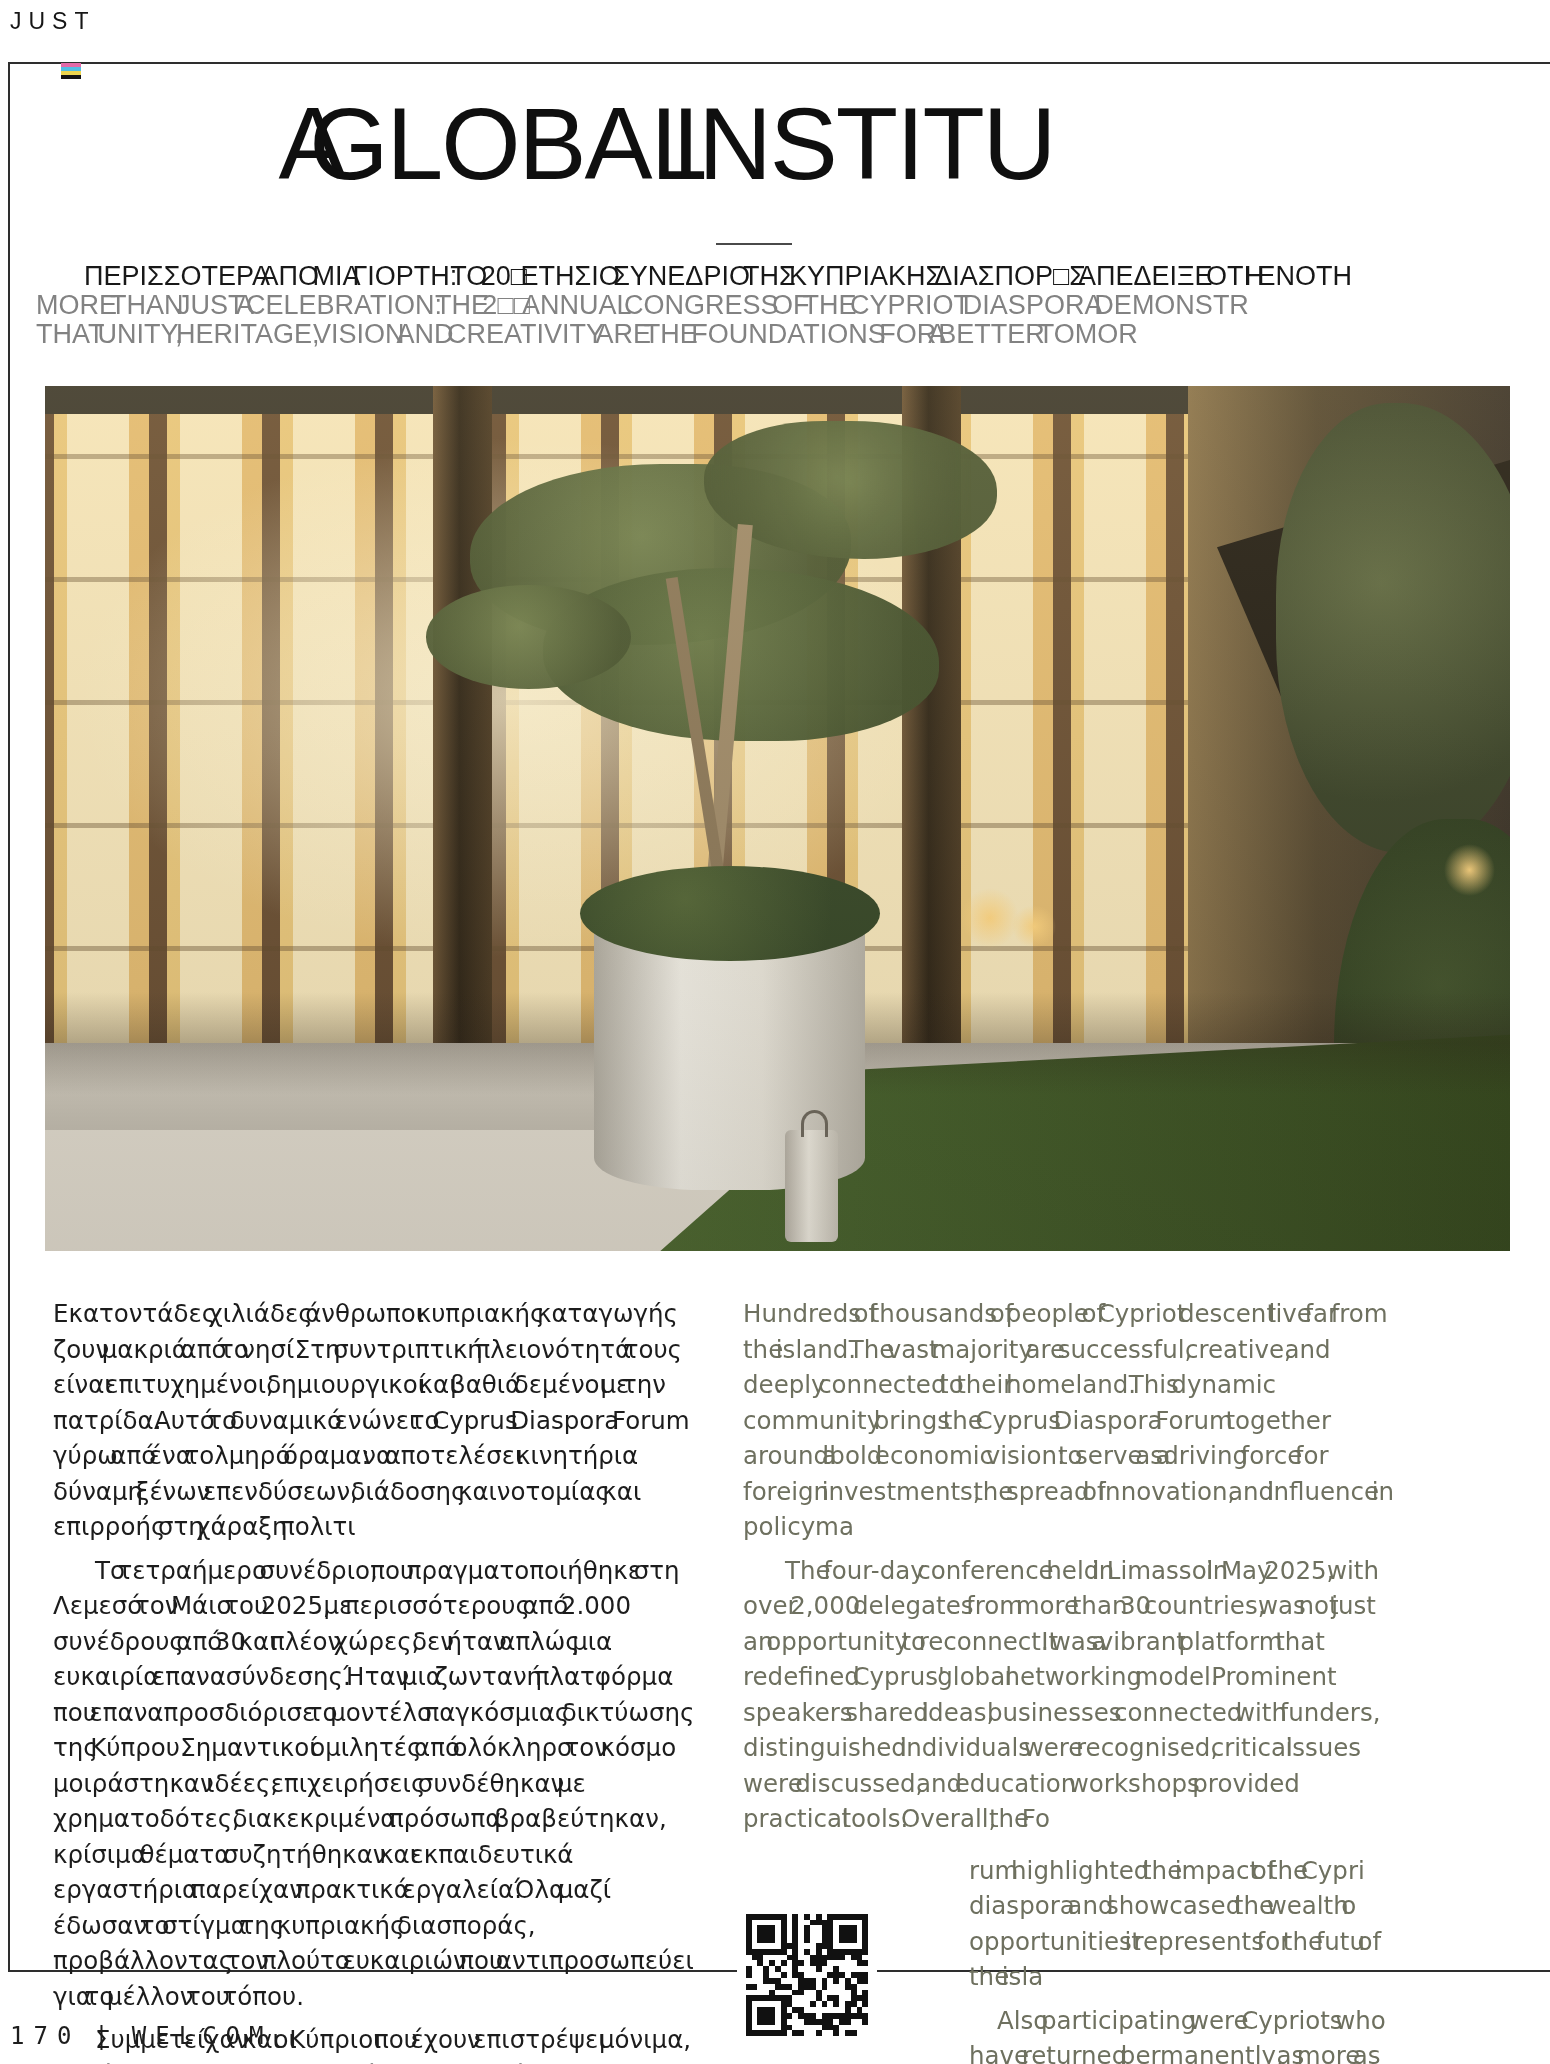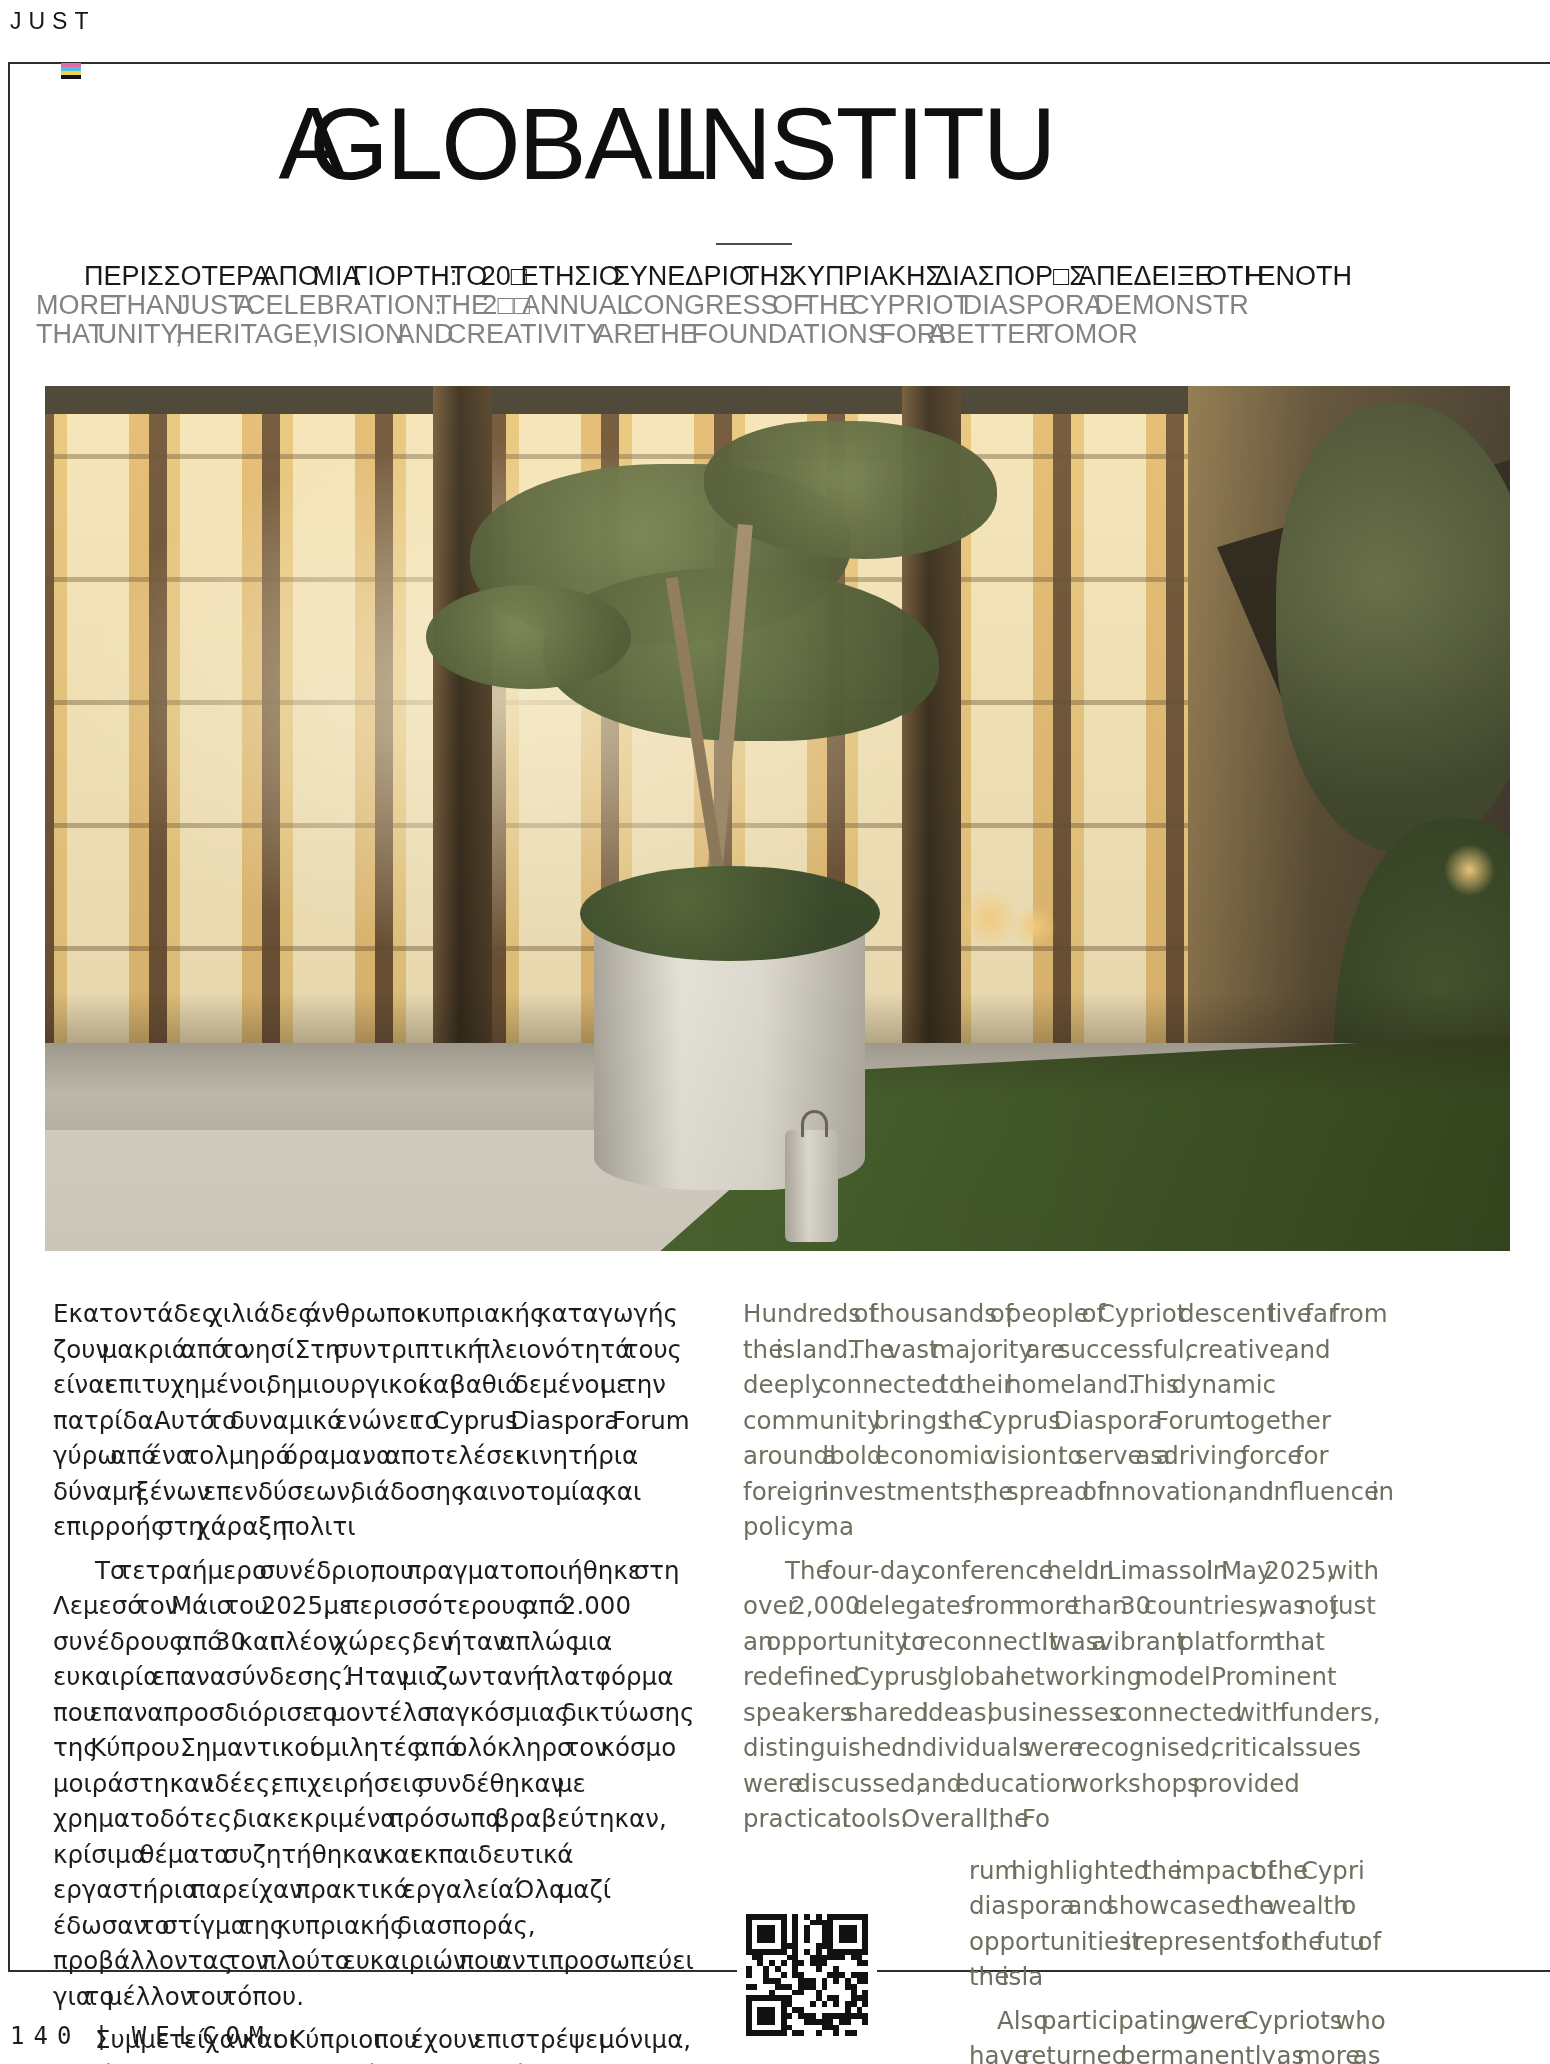--- a/index.html
+++ b/index.html
@@ -592,16 +592,16 @@
           </div>
         <div class="wrap-text">
           <p>rum highlighted the impact of the Cypri diaspora and showcased the wealth o opportunities it represents for the futu of the isla</p>
           <p class="ind">Also participating were Cypriots who have returned permanently, as more as international partners and residents wh</p>
         </div>
       </div>
     </div>
   </div>
 
   <div class="footer">
-    <span>140</span><span class="sep">|</span><span>WELCOM</span>
+    <span>170</span><span class="sep">|</span><span>WELCOM</span>
   </div>
 
 </div>
 
 </body></html>

